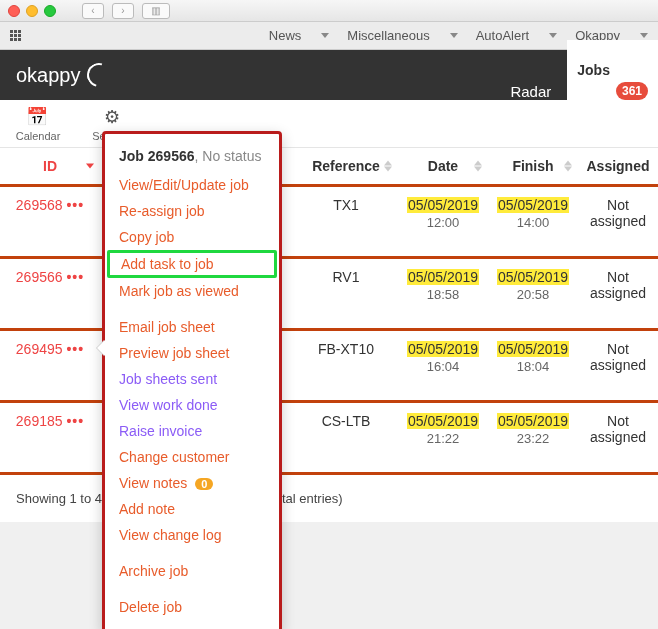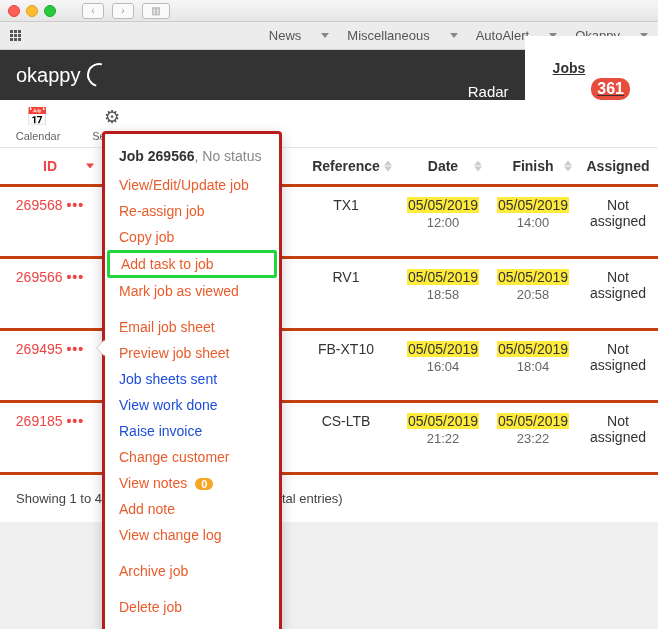--- a/index.html
+++ b/index.html
@@ -41,22 +41,22 @@
   .chev-down{width:0;height:0;border-left:4px solid transparent;border-right:4px solid transparent;border-top:5px solid #888;}
   
   .app-header{
     height:50px;background:#333;color:#fff;display:flex;align-items:center;
     justify-content:space-between;padding:0 0 0 16px;
   }
   .brand{display:flex;align-items:center;gap:6px;font-size:20px;font-weight:300;}
   .brand-swirl{width:24px;height:24px;border:2px solid #fff;border-radius:50%;border-bottom-color:transparent;border-right-color:transparent;transform:rotate(-30deg);}
   .hdr-right{display:flex;align-items:flex-end;height:100%;}
   .hdr-link{display:flex;align-items:center;padding:0 16px;color:#fff;font-size:15px;}
-  .jobs-tab{background:#fff;color:#333;font-weight:bold;display:flex;align-items:center;gap:6px;padding:0 28px;text-decoration:underline;}
-  .badge-red{background:#e74c3c;color:#fff;border-radius:10px;padding:2px 6px;font-size:16px;font-weight:bold;margin-top:42px;}
+  .jobs-tab{background:#fff;color:#333;font-weight:bold;display:flex;align-items:center;gap:6px;padding:0 10px;}
+  .badge-red{background:#e74c3c;color:#fff;border-radius:10px;padding:2px 6px;font-size:12px;font-weight:bold;margin-top:42px;}
   
   .toolbar{
     height:48px;background:#fff;border-bottom:1px solid #e5e5e5;display:flex;align-items:center;
     padding:0 16px;gap:30px;font-size:11px;color:#666;
   }
   .tool-item{display:flex;flex-direction:column;align-items:center;gap:2px;width:44px;}
   .tool-ico{font-size:18px;color:#555;}
   
   .table-wrap{background:#fff;padding:0;}
   table{width:100%;border-collapse:collapse;table-layout:fixed;}
@@ -81,21 +81,21 @@
     padding:10px 0;font-size:14px;z-index:50;
   }
   .context-menu::before{
     content:"";position:absolute;left:-8px;top:206px;
     width:0;height:0;border-top:8px solid transparent;border-bottom:8px solid transparent;border-right:8px solid #fff;
     filter:drop-shadow(-1px 0 0 #ccc);
   }
   .cm-title{padding:4px 14px 8px;color:#888;}
   .cm-title b{color:#333;font-weight:bold;}
   .cm-item{padding:5px 14px;color:#e85c2b;cursor:pointer;}
-  .cm-item.disabled{color:#1d4ed8;cursor:default;}
+  .cm-item.disabled{color:#8b5cf6;cursor:default;}
   .cm-sep{height:10px;}
   .cm-highlight{border:3px solid #1fd83f;border-radius:2px;padding:3px 11px;margin:0 2px;font-weight:500;}
   .notes-badge{display:inline-block;background:#f5a623;color:#fff;border-radius:8px;padding:0 6px;font-size:11px;font-weight:bold;margin-left:4px;}
 </style>
 </head>
 <body>
 
 <div class="mac-titlebar">
   <div class="mac-dot mac-red"></div>
   <div class="mac-dot mac-yel"></div>

